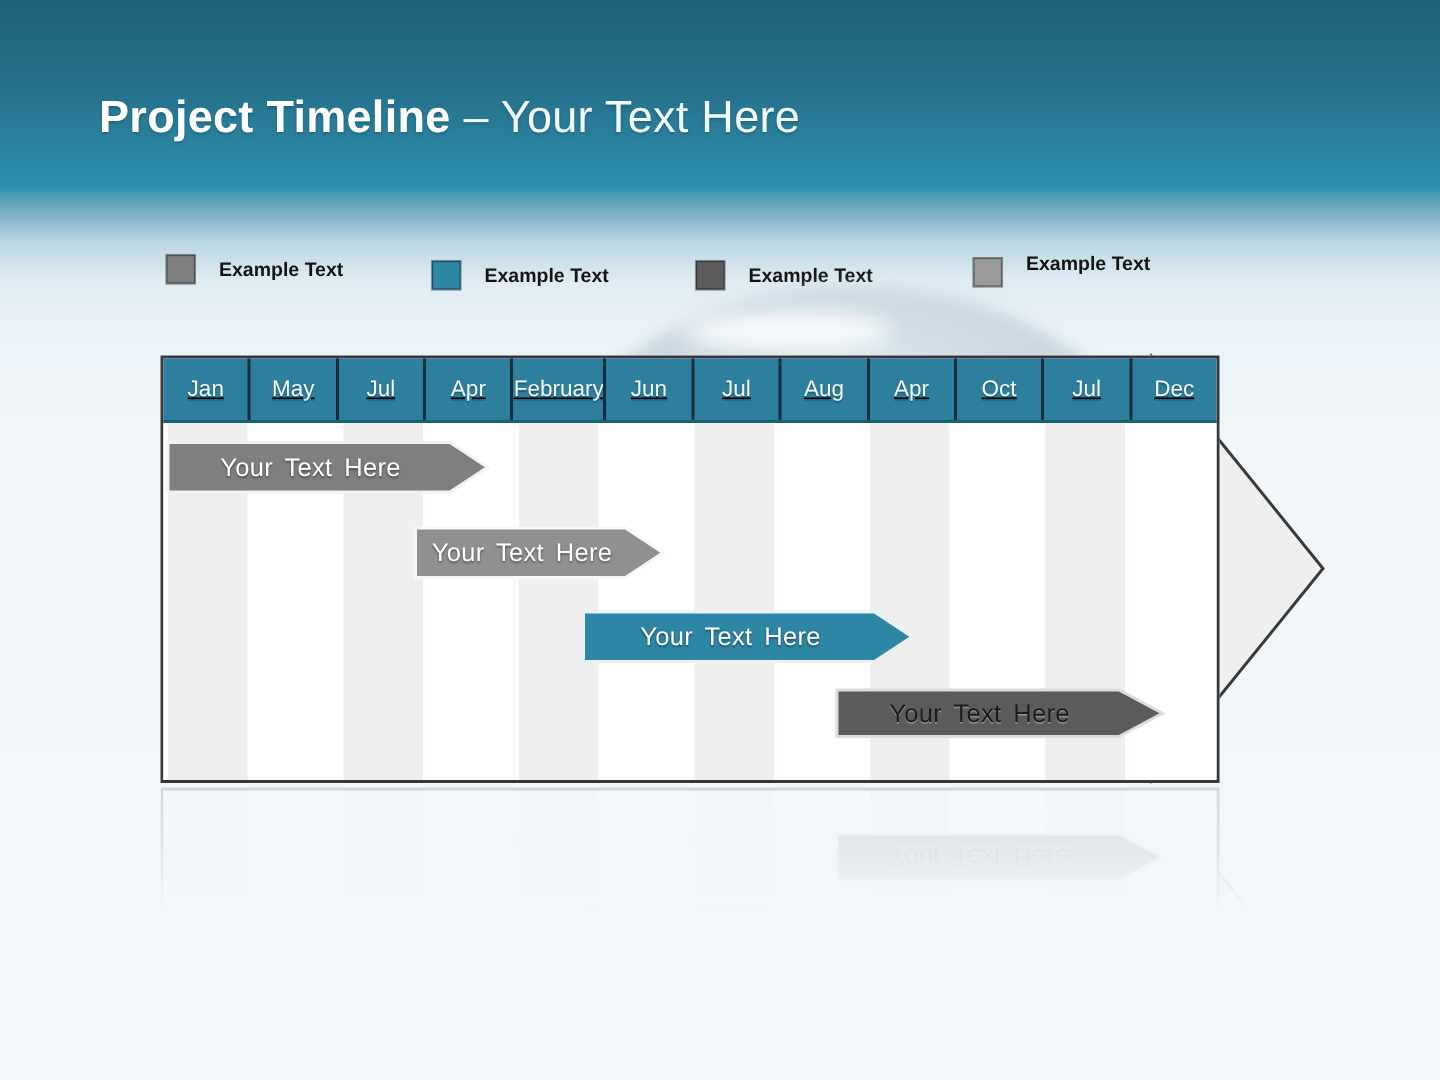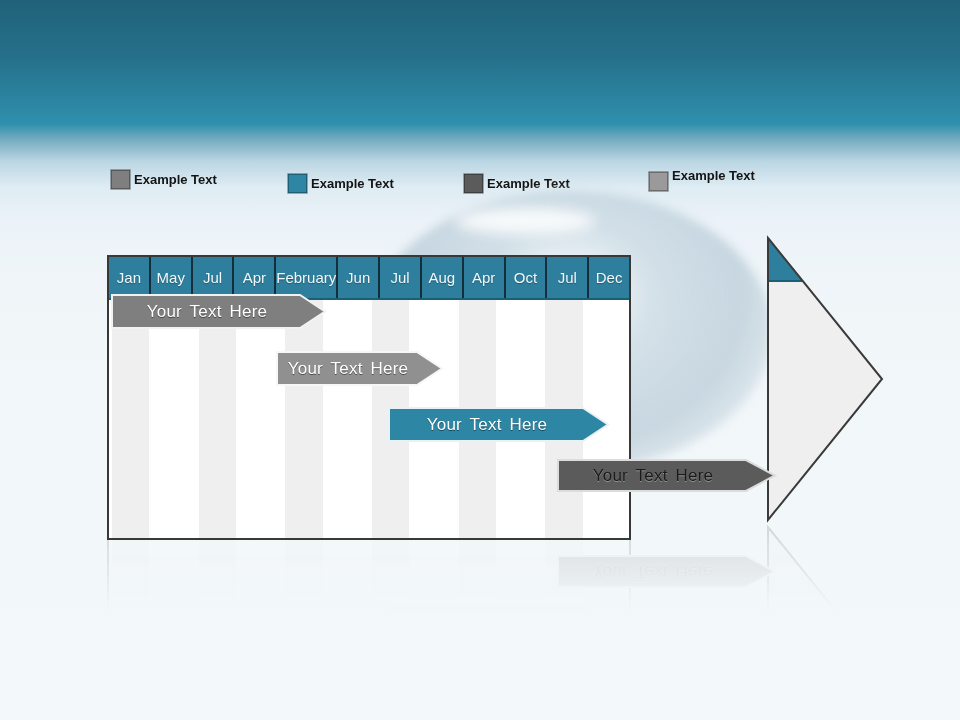--- a/index.html
+++ b/index.html
@@ -19,21 +19,21 @@
     position: absolute; left: 66px; top: 62px;
     font-size: 30px; color: #FFFFFF; letter-spacing: 0.2px;
     text-shadow: 0 1px 2px rgba(0,40,60,0.25);
     white-space: nowrap;
   }
   .title .bold { font-weight: 700; }
   .title .regular { font-weight: 400; color: #F2FAFD; }
 
   
   .legend-item {
-    position: absolute; display: flex; align-items: center; gap: 3px;
+    position: absolute; display: flex; align-items: center; gap: 15px;
   }
   .legend-item .swatch { flex: 0 0 auto; display: block; }
   .legend-item .lbl {
     font-size: 13px; font-weight: 700; color: #141414; white-space: nowrap;
   }
   #legend-1 { left: 110px; top: 169px; }
   #legend-2 { left: 287px; top: 173px; }
   #legend-3 { left: 463px; top: 173px; }
   #legend-4 { left: 648px; top: 171px; }
   #legend-4 .lbl { transform: translateY(-6px); }
@@ -53,22 +53,22 @@
     filter: blur(7px); z-index: 1;
   }
 
   
   .chart {
     position: absolute; left: 107px; top: 237px; width: 778px; height: 285px;
     z-index: 2;
     -webkit-box-reflect: below 3px linear-gradient(to bottom, transparent 70%, rgba(0,0,0,0.16) 98%);
   }
   .chart-rect {
-    position: absolute; left: 0; top: 18px; width: 524px; height: 285px;
-    border: 2px solid #383838; background: #FFFFFF;
+    position: absolute; left: 0; top: 0; width: 706px; height: 285px;
+    border: 2px solid #383838; background: #FFFFFF; text-decoration: underline;
   }
   .months {
     display: flex; height: 43px; background: #2E7F9D;
     border-bottom: 2px solid #1A6075;
   }
   .month-cell {
     flex: 1; display: flex; align-items: center; justify-content: center;
     color: #F2F8FA; font-size: 15px;
     border-left: 2px solid #152E3A;
     text-shadow: 0 1px 1px rgba(0,0,0,0.3);
@@ -89,20 +89,21 @@
   }
   .bar-label.dark { filter: drop-shadow(0 1px 0 rgba(255,255,255,0.35)); }
 
   .arrowhead { position: absolute; left: 660px; top: 0; overflow: visible; }
 </style>
 </head>
 <body>
 
 <div class="slide">
 
+  <div class="title"><span class="bold">Project Timeline</span><span class="regular"> – Your Text Here</span></div>
 
   <div class="legend-item" id="legend-1">
     <svg class="swatch" width="21" height="21">
       <rect x="1" y="1" width="19" height="19" stroke="rgba(0,0,0,0.4)" stroke-width="1.5" fill="#7F7F7F"></rect>
     </svg>
     <span class="lbl">Example Text</span>
   </div>
   <div class="legend-item" id="legend-2">
     <svg class="swatch" width="21" height="21">
       <rect x="1" y="1" width="19" height="19" stroke="rgba(0,0,0,0.4)" stroke-width="1.5" fill="#2E86A5"></rect>

